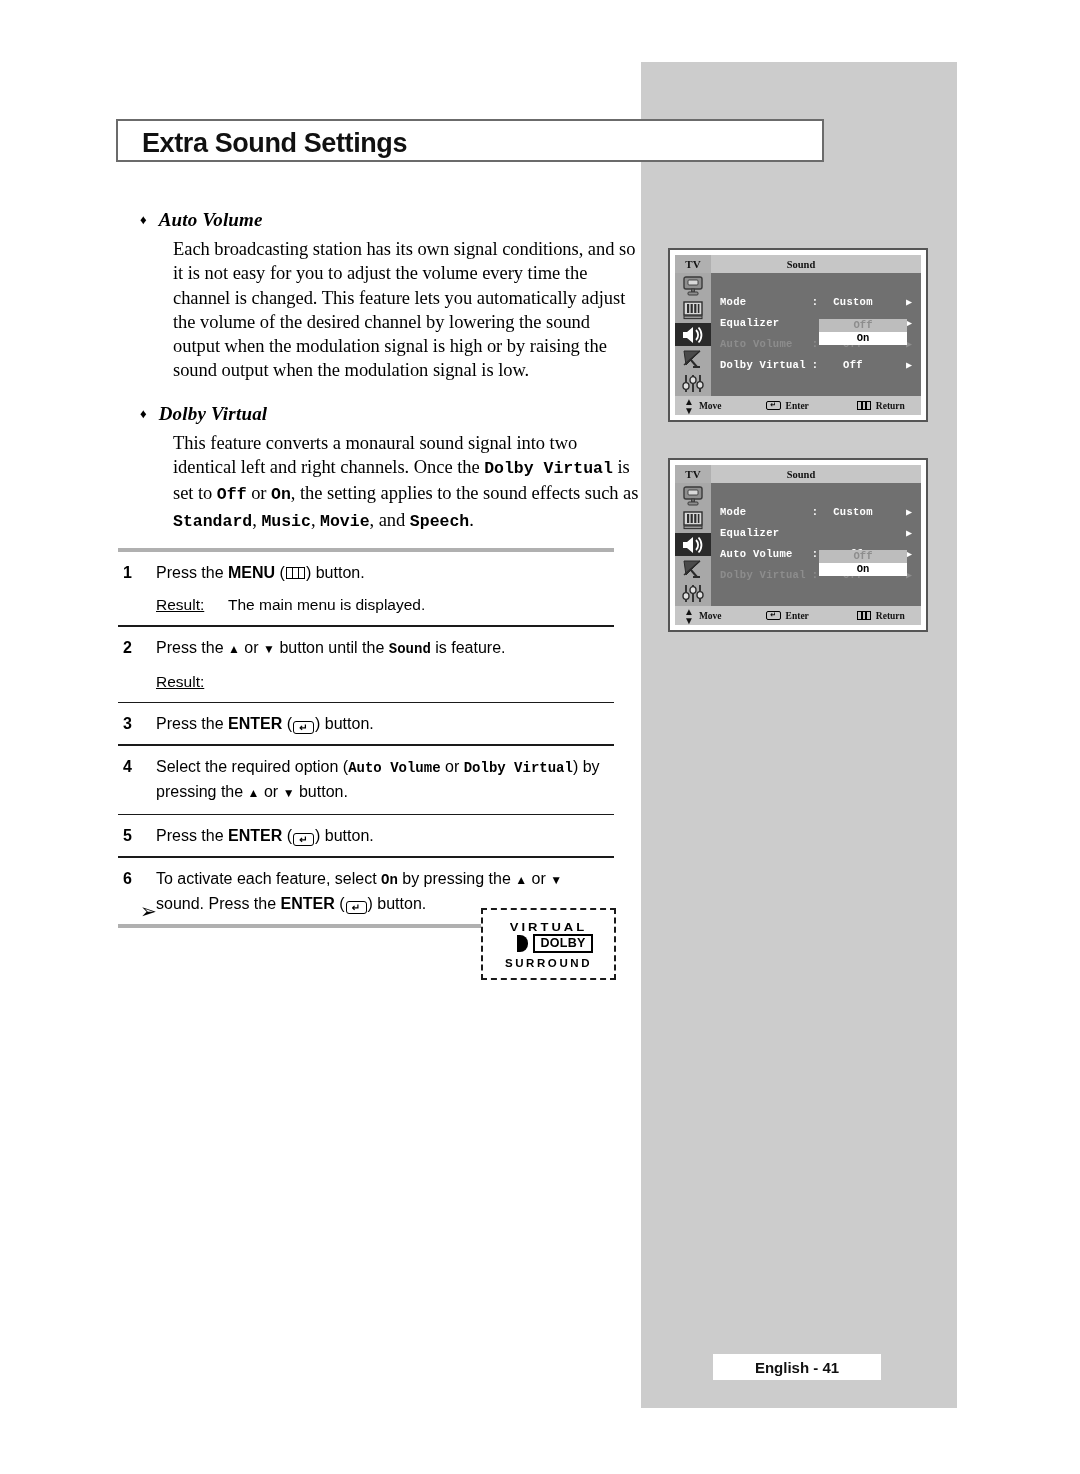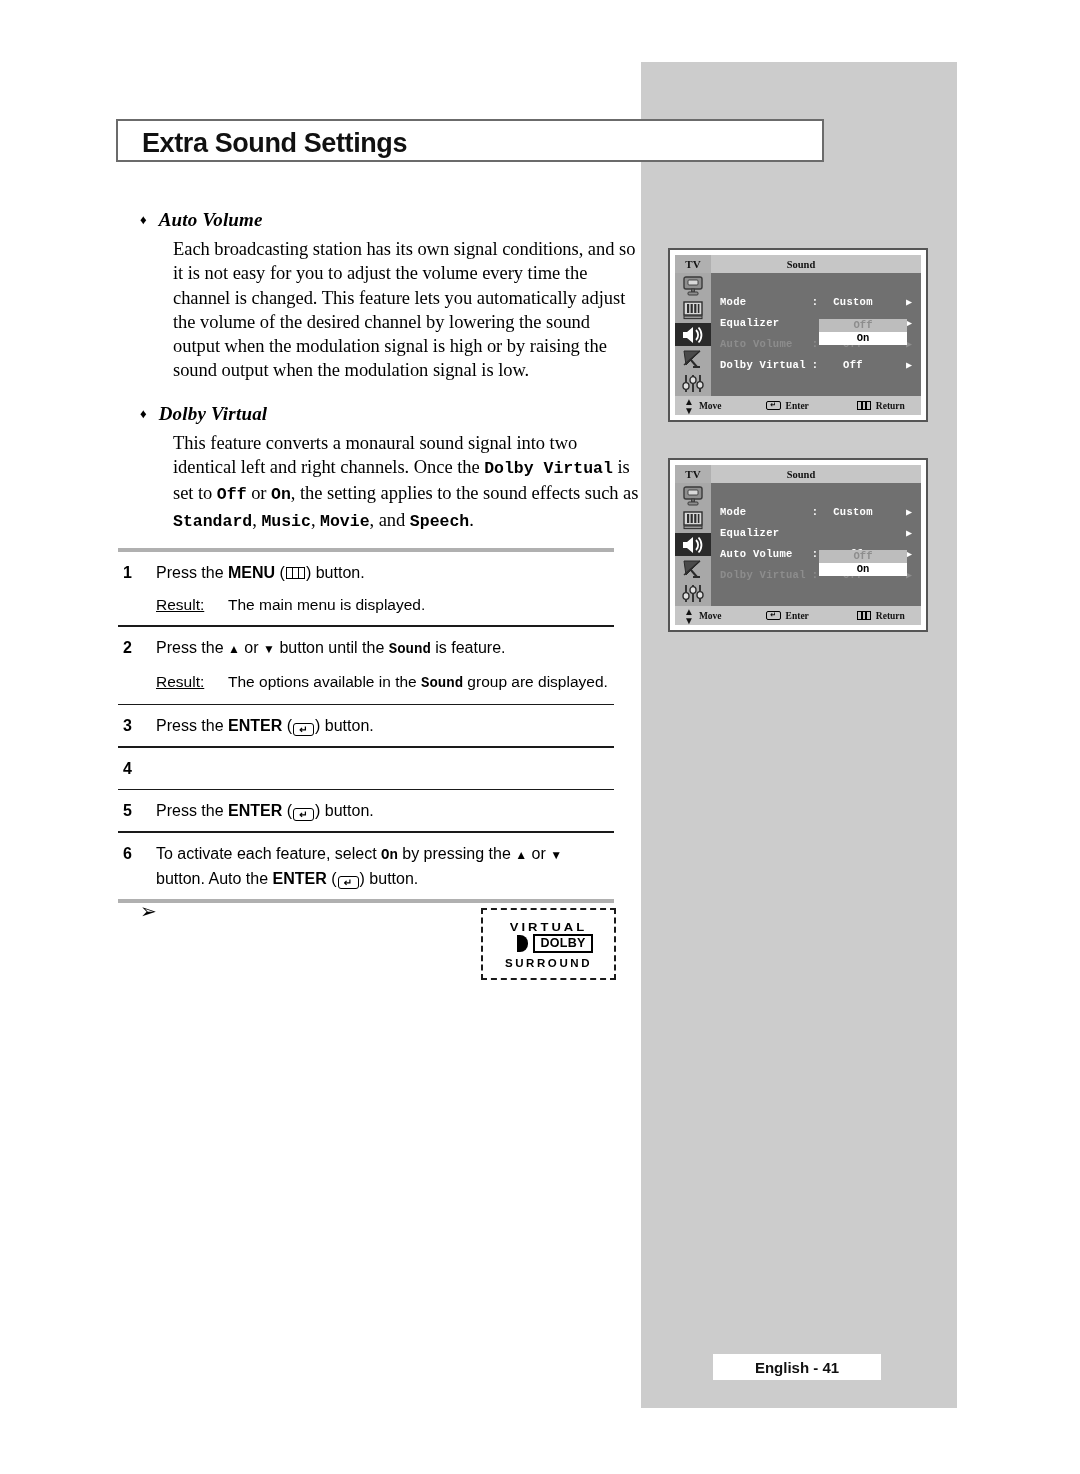--- a/index.html
+++ b/index.html
@@ -173,51 +173,53 @@
     </div>
   </div>
   <div class="rule-thin"></div>
 
   <div class="step">
     <div class="step-num">2</div>
     <div class="step-body">
       <span>Press the </span><span class="arrow-up">▲</span> or <span class="arrow-dn">▼</span><span> button until the </span><span class="smono">Sound</span><span> is feature.</span>
       <div class="res-line">
         <div class="res-label">Result:</div>
-        <div class="res-text"><span>The options available in the </span><span class="smono">Sound</span><span> group are displayed.</span></div>
       </div>
     </div>
   </div>
   <div class="rule-thin"></div>
 
   <div class="step">
     <div class="step-num">3</div>
     <div class="step-body">
       <span>Press the </span><b>ENTER</b> (<span class="key-enter">↵</span>)<span> button.</span>
     </div>
   </div>
   <div class="rule-thin"></div>
 
   <div class="step">
     <div class="step-num">4</div>
+    <div class="step-body">
+      <span>Select the required option (</span><span class="smono">Auto Volume</span><span> or </span><span class="smono">Dolby Virtual</span><span>) by pressing the </span><span class="arrow-up">▲</span> or <span class="arrow-dn">▼</span><span> button.</span>
+    </div>
   </div>
   <div class="rule-thin"></div>
 
   <div class="step">
     <div class="step-num">5</div>
     <div class="step-body">
       <span>Press the </span><b>ENTER</b> (<span class="key-enter">↵</span>)<span> button.</span>
     </div>
   </div>
   <div class="rule-thin"></div>
 
   <div class="step">
     <div class="step-num">6</div>
     <div class="step-body">
-      <span>To activate each feature, select </span><span class="smono">On</span><span> by pressing the </span><span class="arrow-up">▲</span> or <span class="arrow-dn">▼</span><span> button. Auto the </span><b>ENTER</b> (<span class="key-enter">↵</span>)<span> button.</span>
+      <span>To activate each feature, select </span><span class="smono">On</span><span> by pressing the </span><span class="arrow-up">▲</span> or <span class="arrow-dn">▼</span><span> sound. Press the </span><b>ENTER</b> (<span class="key-enter">↵</span>)<span> button.</span>
     </div>
   </div>
   <div class="rule-thick"></div>
 </div>
 
 <div id="note">
   <div id="note-arrow">➢</div>
 </div>
 
 <div id="dolby-box">

